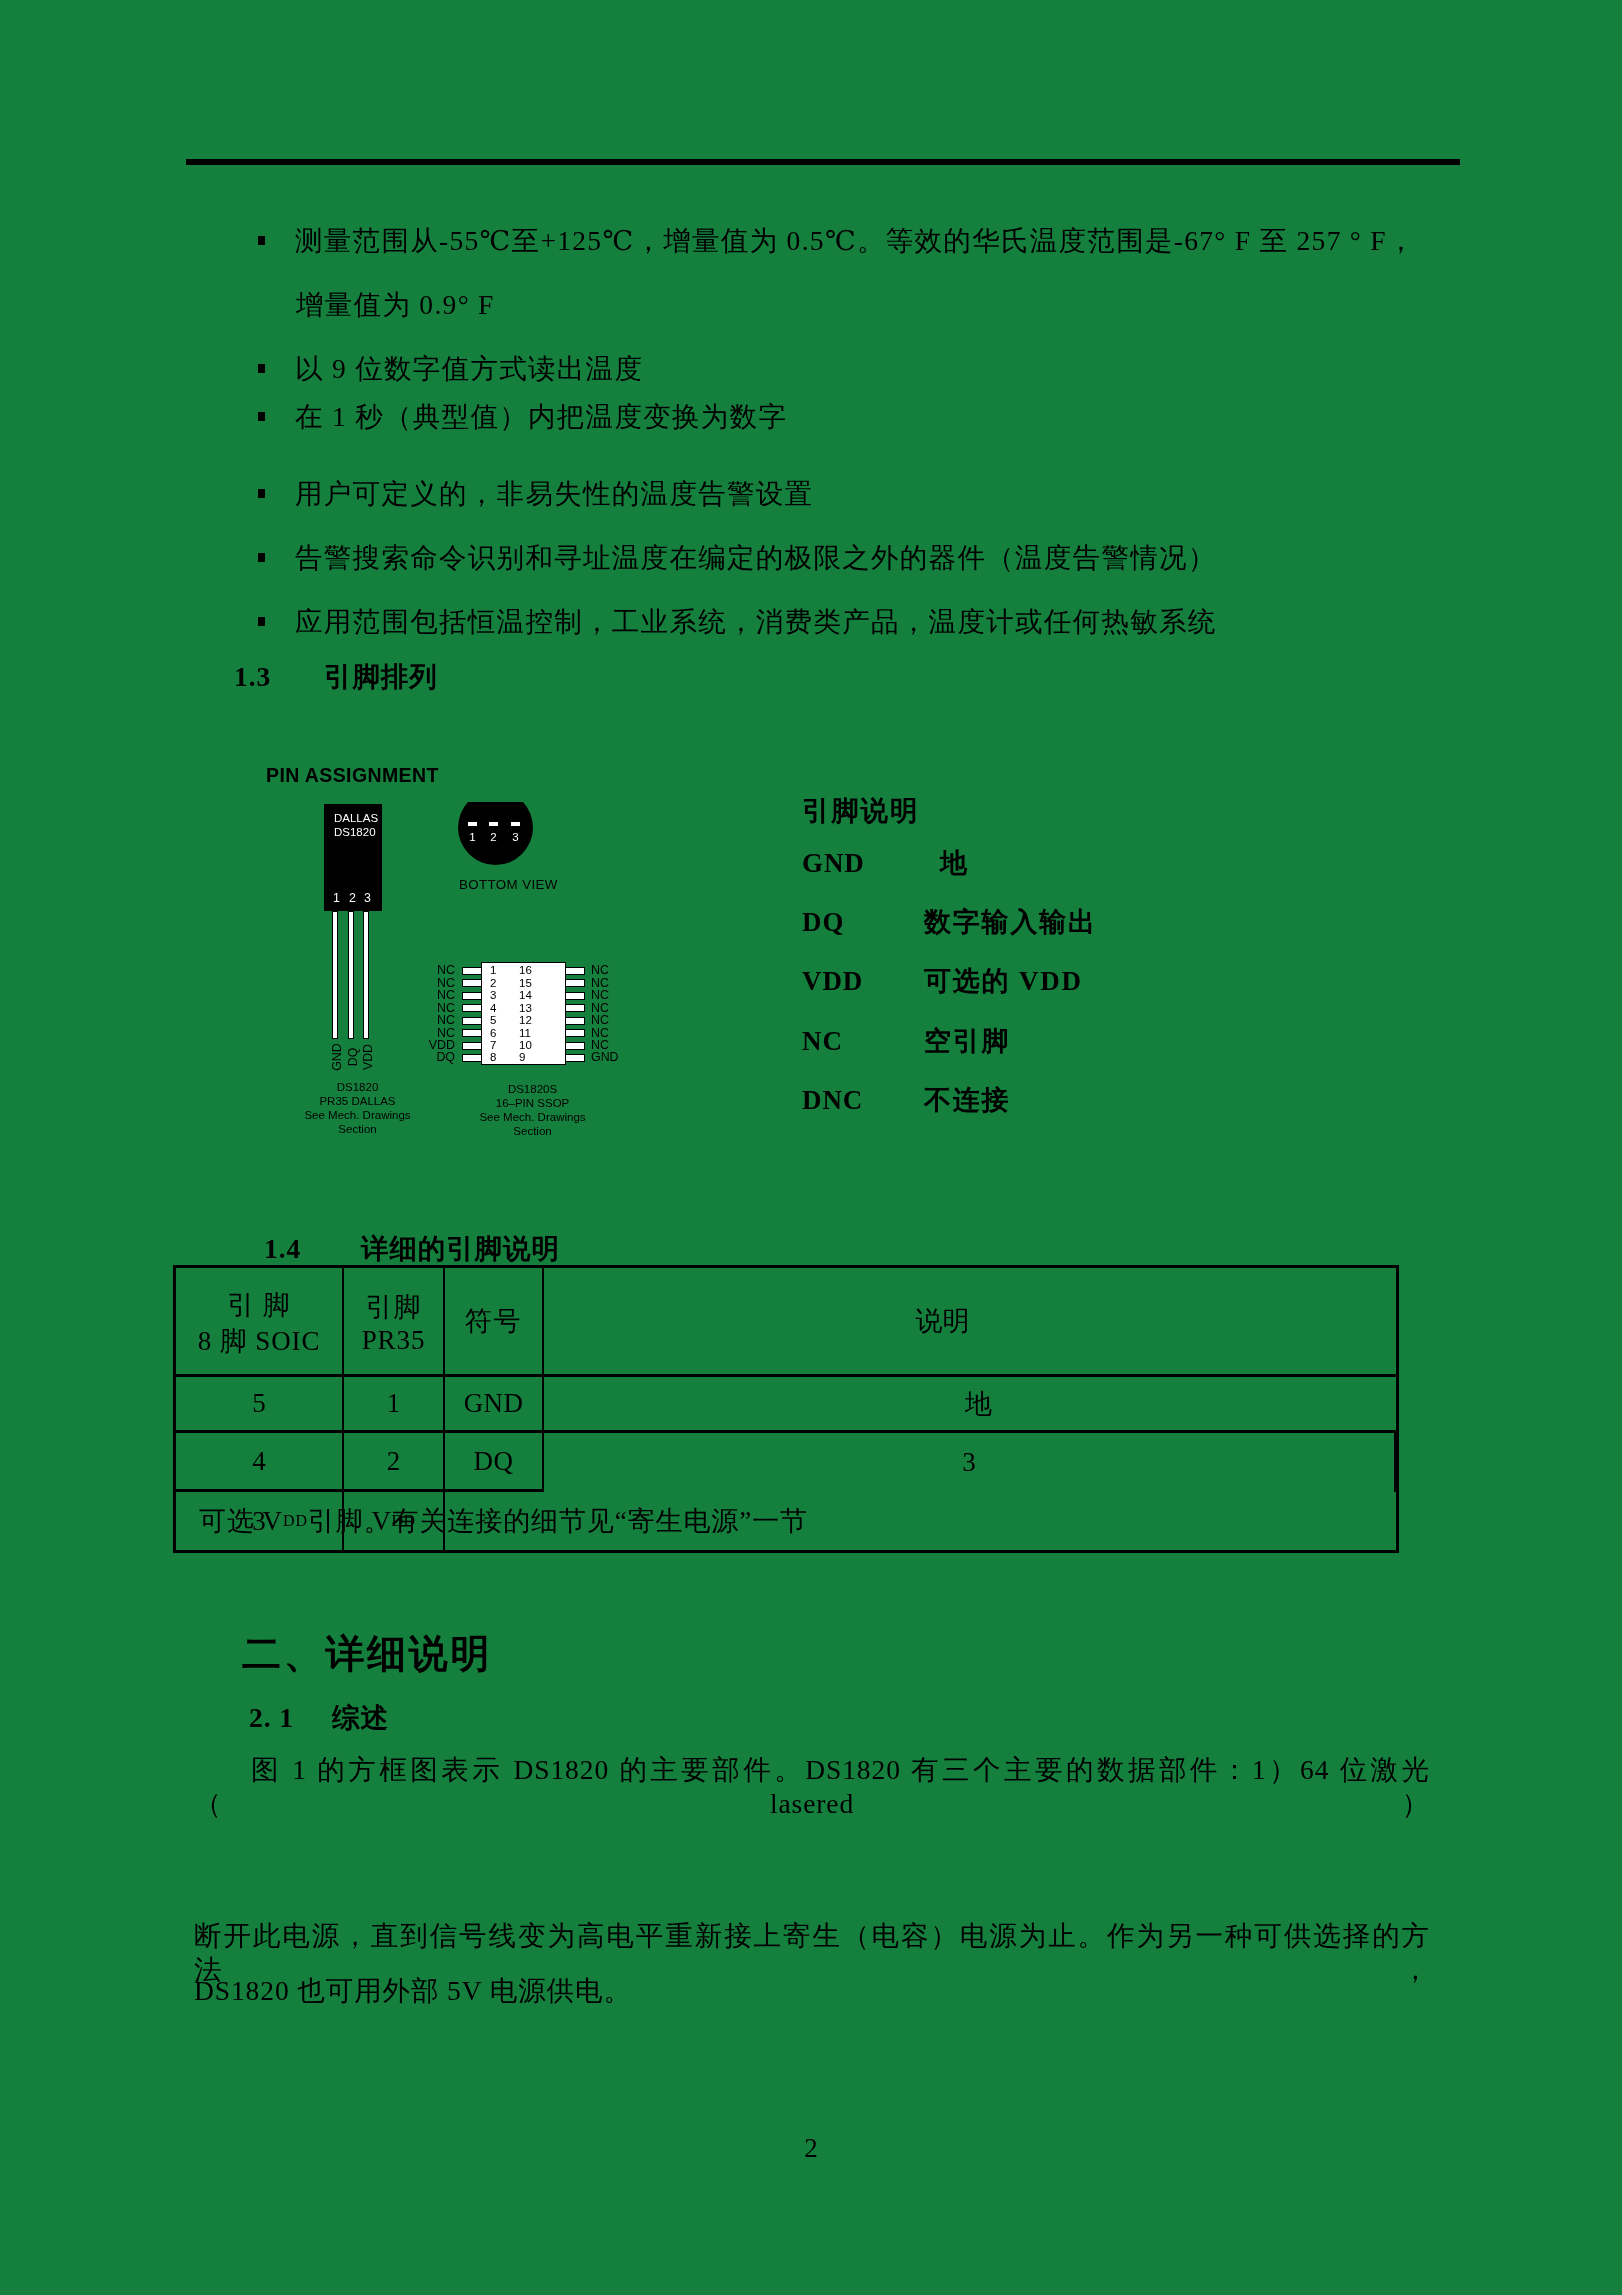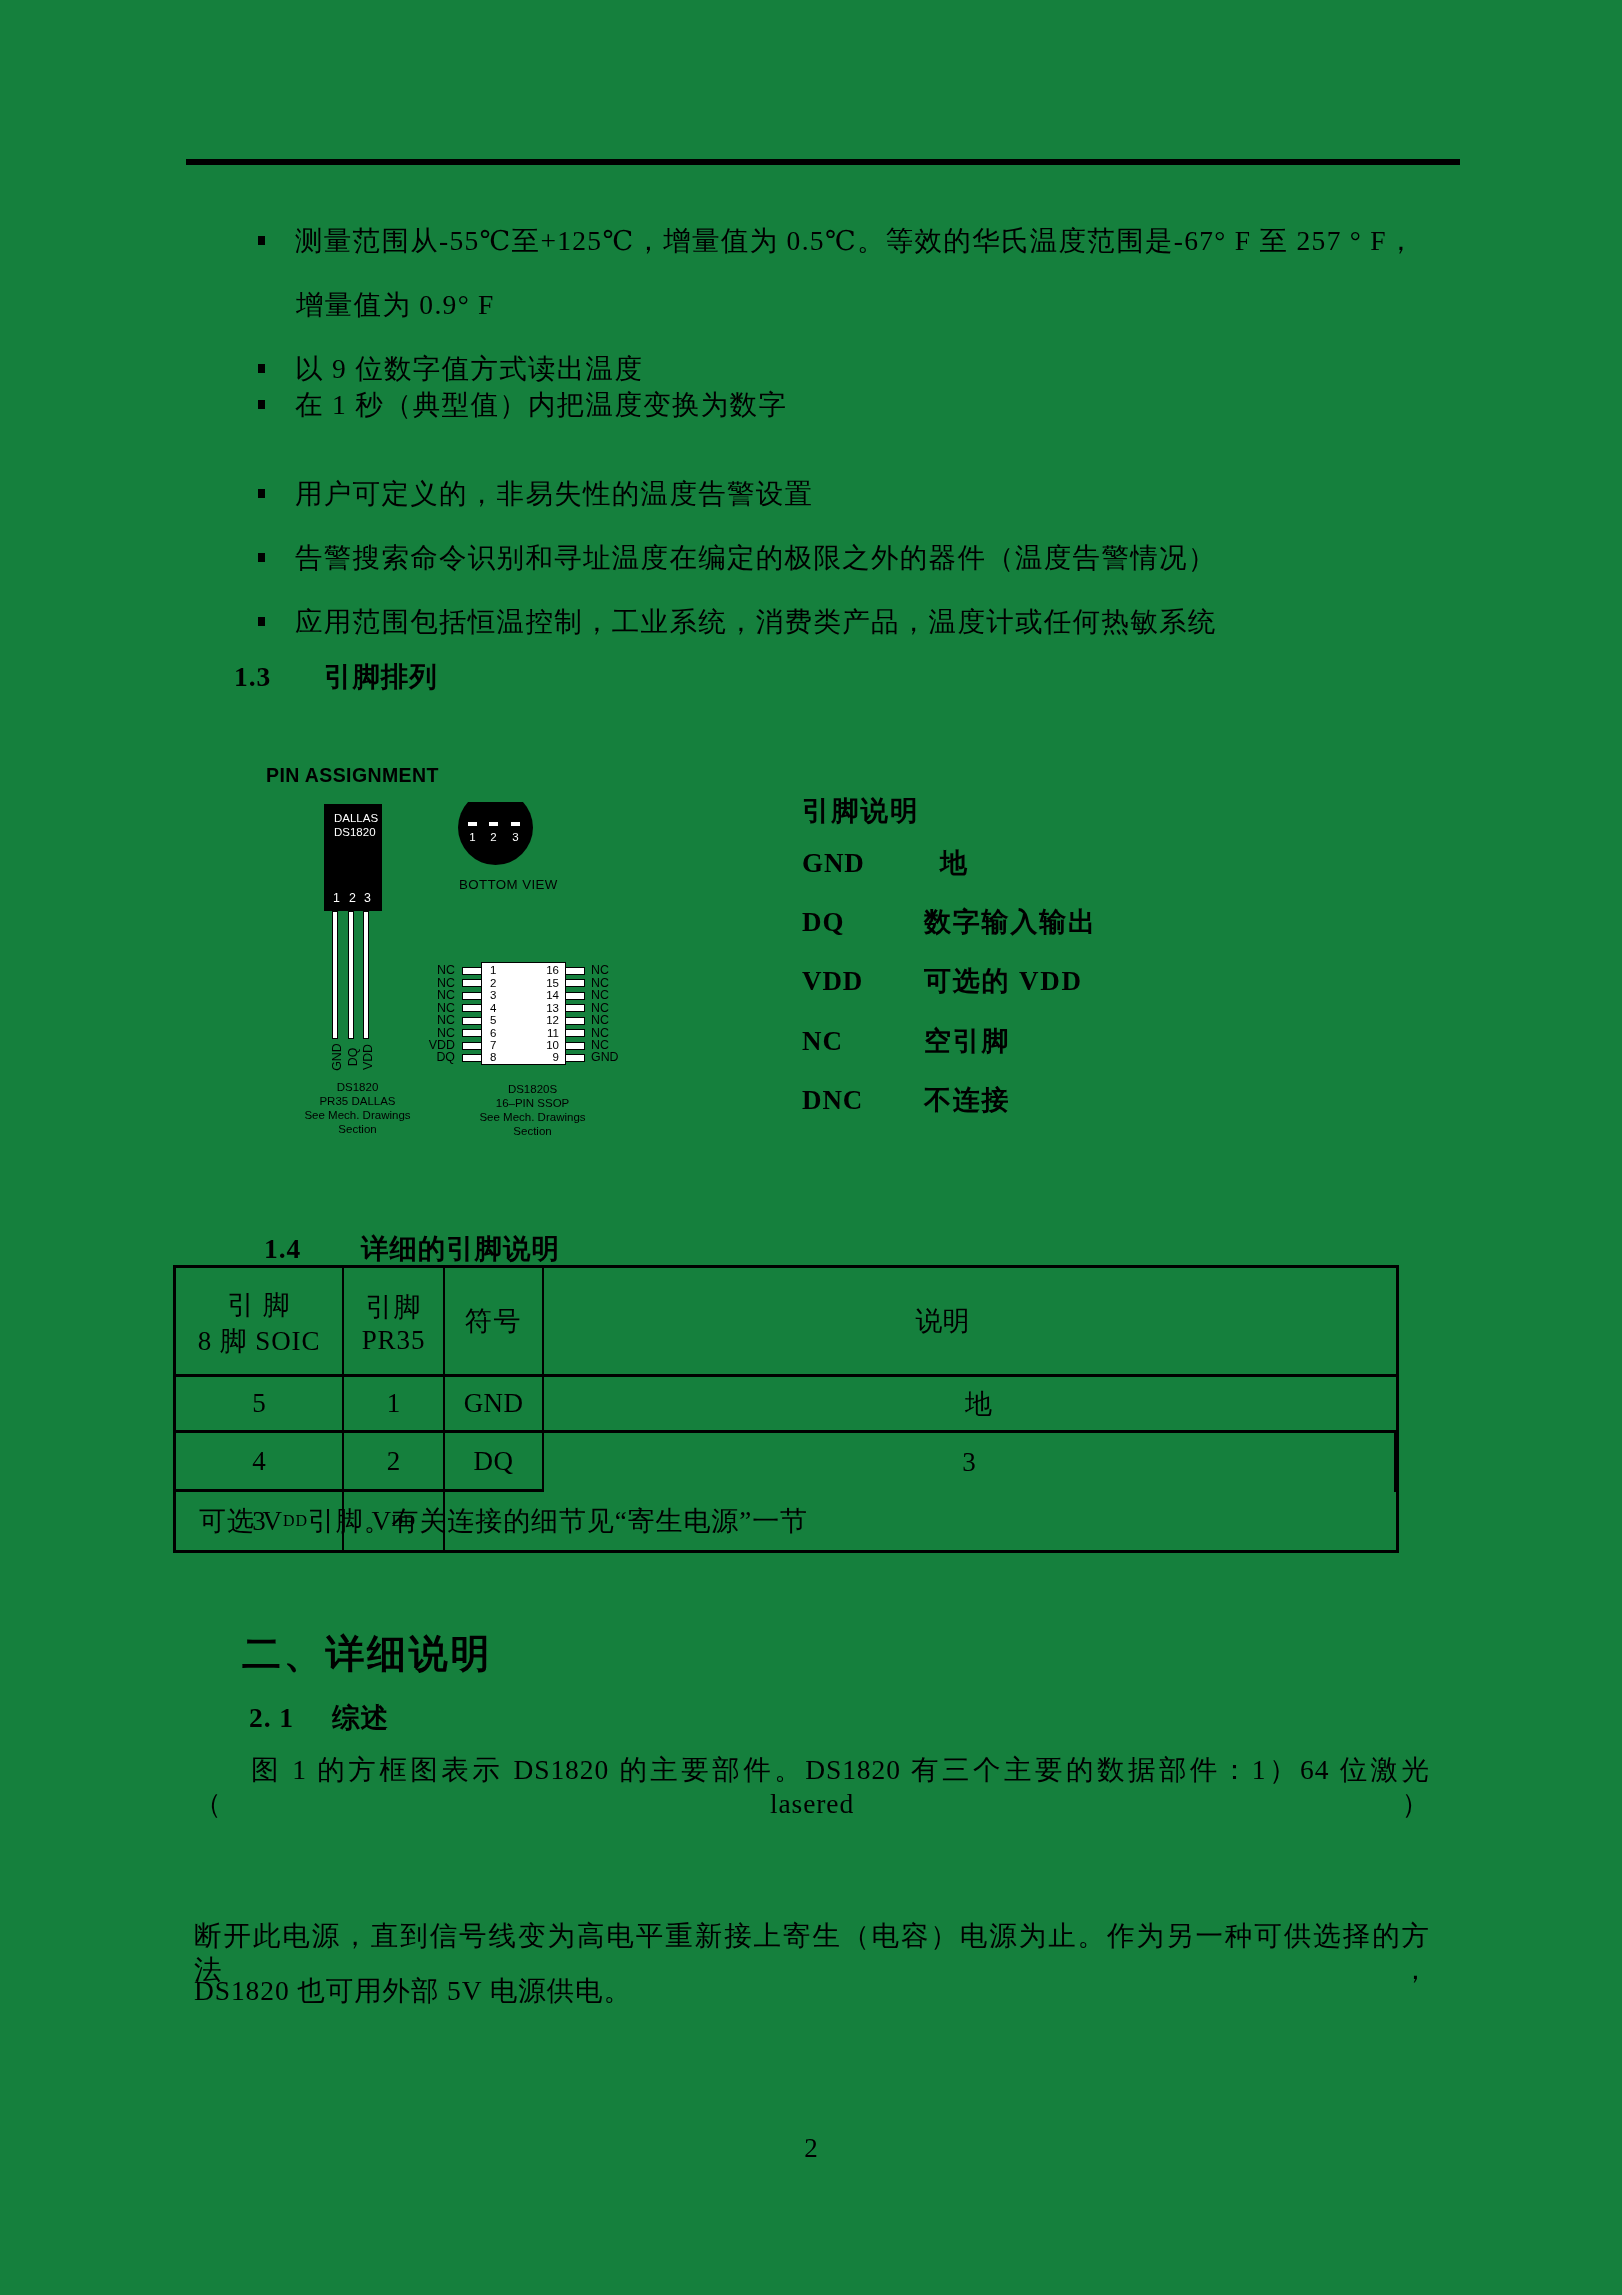--- a/index.html
+++ b/index.html
@@ -36,21 +36,21 @@
   .bv-circle{position:absolute;left:0;top:-12.4px;width:75px;height:75px;border-radius:50%;background:#000;}
   .bv-dash{width:9px;height:3.6px;background:#fff;top:822px;}
   .bv-num{color:#fff;font-size:11.5px;top:831px;width:10.7px;text-align:center;}
   .bv-label{left:459px;top:877px;font-size:13.3px;letter-spacing:0.4px;}
   .ssop-body{left:481px;top:962px;width:85px;height:103px;border:1.8px solid #000;background:#fff;box-sizing:border-box;}
   .stub{width:19.5px;height:8px;border:1.8px solid #000;background:#fff;box-sizing:border-box;}
   .ssop-num{font-size:11.5px;line-height:13.3px;}
   .ssop-lab{font-size:12.4px;line-height:13.3px;}
   .lab-l{left:377px;width:78px;text-align:right;}
   .num-l{left:490px;}
-  .num-r{left:519px;width:40px;text-align:right;}
+  .num-r{left:519px;width:40px;}
   .lab-r{left:591px;}
   
   .legend-title{left:802px;top:793px;font-size:27.5px;font-weight:bold;letter-spacing:1.8px;}
   .legend-row{left:802px;font-weight:bold;font-size:27px;white-space:nowrap;}
   .legend-row .term{display:inline-block;width:122px;letter-spacing:0.9px;}
   .legend-row .def{letter-spacing:1.8px;}
   
   .pin-table{left:173px;top:1265px;width:1226px;height:288px;border:3.6px solid #000;box-sizing:border-box;
     display:grid;grid-template-columns:168px 101px 99px auto;grid-template-rows:109px 56px 59px auto;}
   .pin-table .cell{border-right:2.7px solid #000;border-bottom:3.6px solid #000;display:flex;align-items:center;justify-content:center;font-size:27px;}
@@ -77,21 +77,21 @@
 
   <div class="abs bullet-line" style="top:224px">
       <span class="bmark"></span>
       <span>测量范围从-55℃至+125℃，增量值为 0.5℃。等效的华氏温度范围是-67° F 至 257  °  F，</span>
     </div>
   <div class="abs cont-line" style="top:288px">增量值为 0.9° F</div>
   <div class="abs bullet-line" style="top:352px">
       <span class="bmark"></span>
       <span>以 9 位数字值方式读出温度</span>
     </div>
-  <div class="abs bullet-line" style="top:388px">
+  <div class="abs bullet-line" style="top:400px">
       <span class="bmark"></span>
       <span>在 1 秒（典型值）内把温度变换为数字</span>
     </div>
   <div class="abs bullet-line" style="top:477px">
       <span class="bmark"></span>
       <span>用户可定义的，非易失性的温度告警设置</span>
     </div>
   <div class="abs bullet-line" style="top:541px">
       <span class="bmark"></span>
       <span>告警搜索命令识别和寻址温度在编定的极限之外的器件（温度告警情况）</span>

